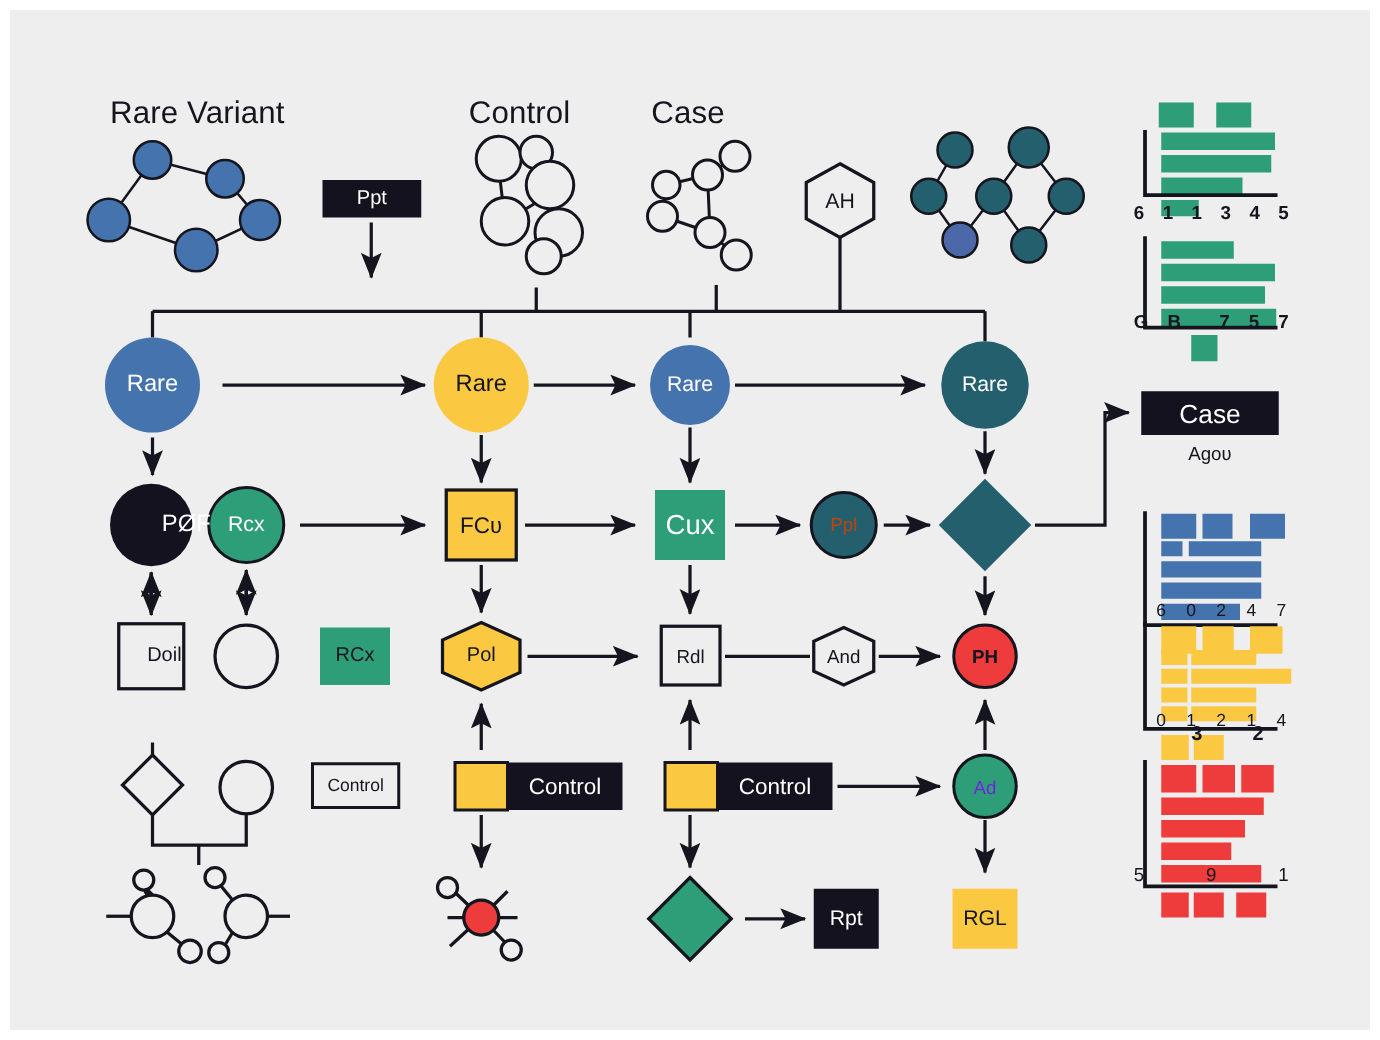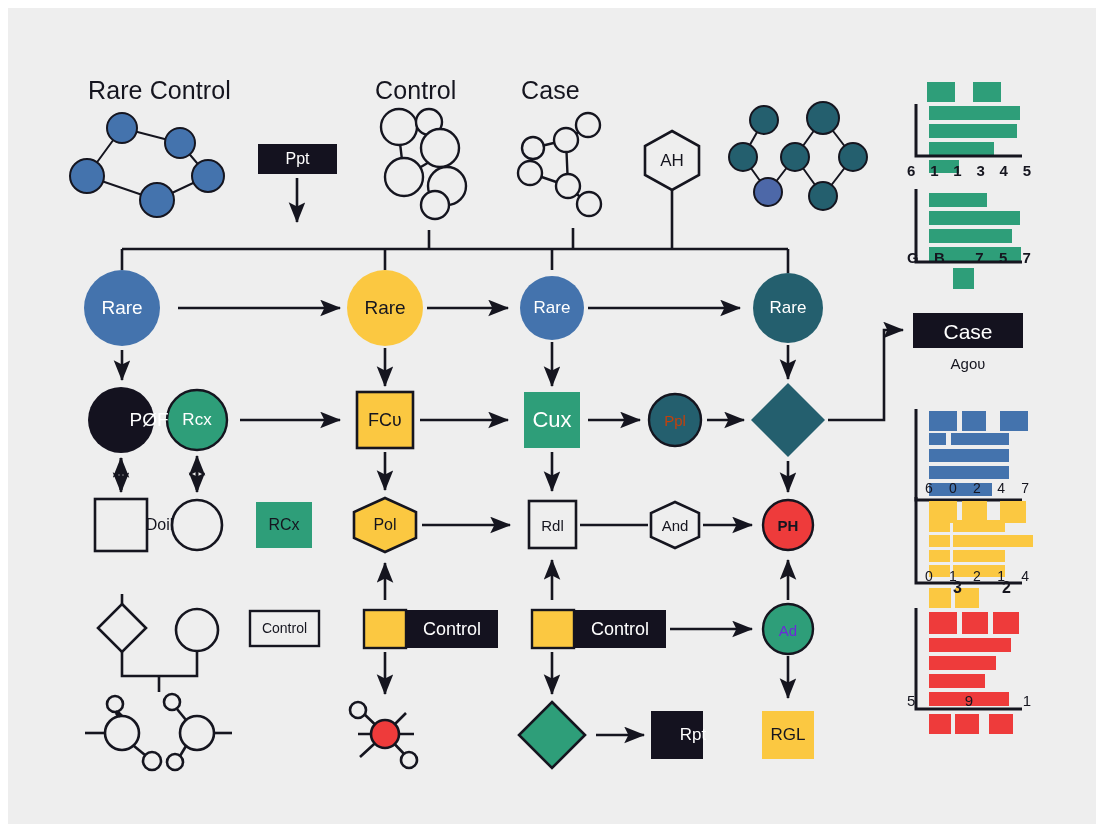--- a/index.html
+++ b/index.html
@@ -37,21 +37,21 @@
     position:absolute;right:14px;bottom:14px;
     font-size:20px;color:#e6e6e6;letter-spacing:1px;
     font-family:"Liberation Sans", sans-serif;
   }
 </style>
 </head>
 <body>
 
 <div id="canvas">
 
-  <div class="hdr" style="left:88px;top:76px;">Rare Control</div>
+  <div class="hdr" style="left:88px;top:76px;">Rare Variant</div>
   <div class="hdr" style="left:375px;top:76px;">Control</div>
   <div class="hdr" style="left:521px;top:76px;">Case</div>
 
   <svg class="layer" viewBox="0 0 1104 832">
     <defs>
       <marker id="ar" markerWidth="9" markerHeight="9" refX="7.6" refY="3.2" orient="auto">
         <path d="M0,0 L8,3.2 L0,6.4 L1.6,3.2 Z" fill="#15151f"></path>
       </marker>
     </defs>
 
@@ -326,21 +326,21 @@
   <div class="nodelabel" style="left:357px;top:407px;width:56px;height:26px;color:#15151f;font-size:18px;">
       <span>FCʋ</span>
     </div>
   <div class="nodelabel" style="left:524px;top:407px;width:56px;height:26px;color:#ffffff;font-size:22px;">
       <span>Cux</span>
     </div>
   <div class="nodelabel" style="left:649px;top:409px;width:52px;height:22px;color:#c2410c;font-size:15px;">
       <span>Ppl</span>
     </div>
 
-  <div class="nodelabel" style="left:95px;top:513px;width:73px;height:24px;color:#15151f;font-size:16px;padding-left:28px;">
+  <div class="nodelabel" style="left:95px;top:513px;width:73px;height:24px;color:#15151f;font-size:16px;">
       <span>Doil</span>
     </div>
   <div class="nodelabel" style="left:256px;top:513px;width:56px;height:24px;color:#15151f;font-size:16px;">
       <span>RCx</span>
     </div>
   <div class="nodelabel" style="left:357px;top:514px;width:56px;height:22px;color:#15151f;font-size:16px;">
       <span>Pol</span>
     </div>
   <div class="nodelabel" style="left:529px;top:513px;width:47px;height:24px;color:#15151f;font-size:15px;">
       <span>Rdl</span>
@@ -358,21 +358,21 @@
   <div class="nodelabel" style="left:406px;top:618px;width:92px;height:22px;color:#ffffff;font-size:18px;">
       <span>Control</span>
     </div>
   <div class="nodelabel" style="left:574px;top:618px;width:92px;height:22px;color:#ffffff;font-size:18px;">
       <span>Control</span>
     </div>
   <div class="nodelabel" style="left:762px;top:619px;width:52px;height:22px;color:#6d28d9;font-size:15px;">
       <span>Ad</span>
     </div>
 
-  <div class="nodelabel" style="left:651px;top:723px;width:52px;height:24px;color:#ffffff;font-size:17px;padding-left:16px;">
+  <div class="nodelabel" style="left:651px;top:723px;width:52px;height:24px;color:#ffffff;font-size:17px;">
       <span>Rpt</span>
     </div>
   <div class="nodelabel" style="left:762px;top:723px;width:52px;height:24px;color:#15151f;font-size:17px;">
       <span>RGL</span>
     </div>
 
   <div class="nodelabel" style="left:913px;top:321px;width:110px;height:22px;color:#ffffff;font-size:21px;">
     <span>Case</span>
   </div>
   <div class="nodelabel" style="left:913px;top:353px;width:110px;height:20px;color:#15151f;font-size:15px;">

